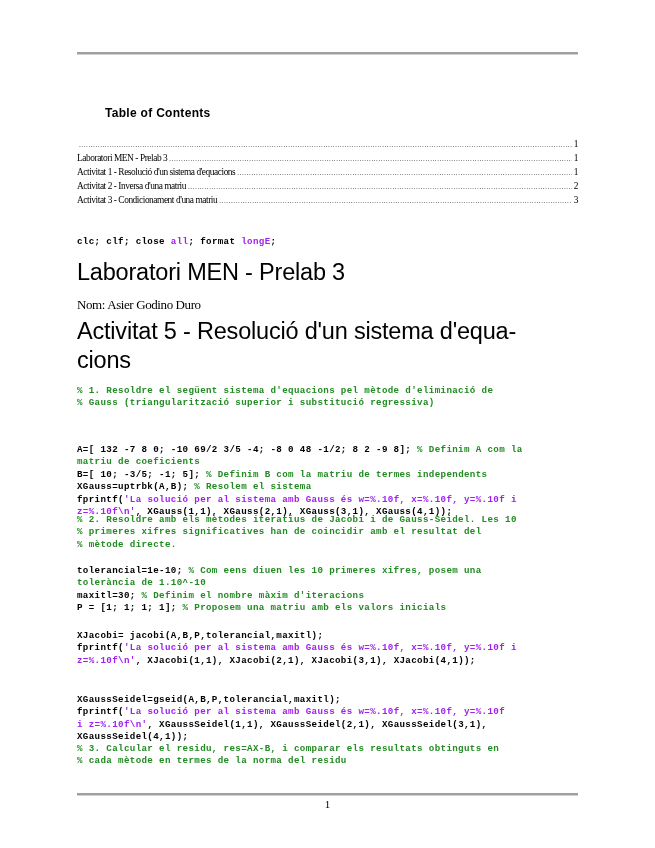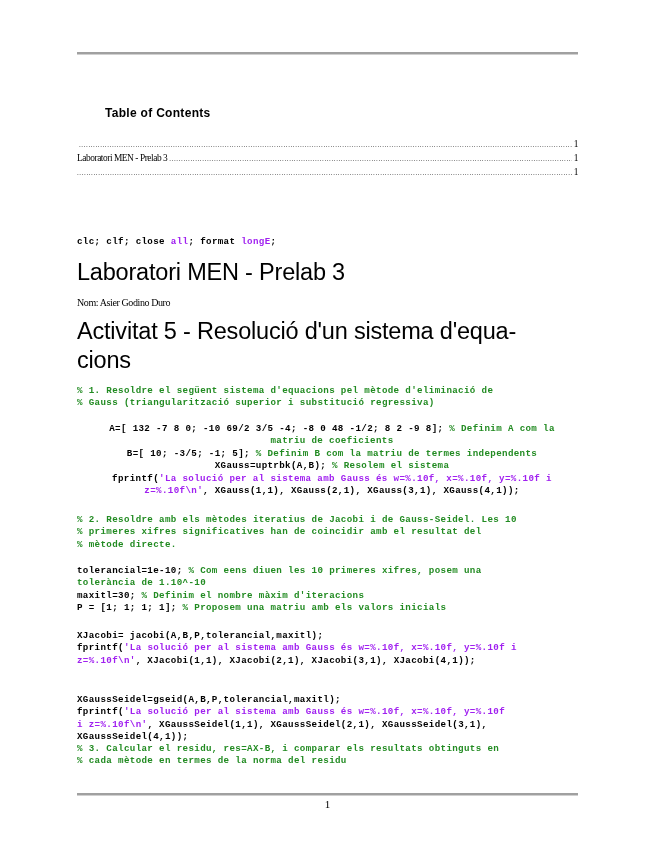--- a/index.html
+++ b/index.html
@@ -17,59 +17,70 @@
     .toc-row .dots::before { content: "..............................................................................................................................................................................................................................................................................................................................................."; }
     .toc-row .num { flex: 0 0 auto; padding-left: 2px; }
 
     .code { font-family: "Liberation Mono", monospace; font-size: 9.2px; line-height: 12.4px; white-space: pre; letter-spacing: 0.35px; font-weight: bold; }
     .c-str { color: #A020F0; }
     .c-com { color: #228B22; }
     .c-purple { color: #A020F0; }
 
     .block { position: absolute; left: 77px; width: 510px; }
     .h1 { font-family: "Liberation Sans", sans-serif; font-size: 23.5px; line-height: 29px; font-weight: normal; letter-spacing: -0.2px; }
-    .author { font-family: "Liberation Serif", serif; font-size: 10px; letter-spacing: -0.4px; }
+    .author { font-family: "Liberation Serif", serif; font-size: 13px; letter-spacing: -0.4px; }
   </style>
 </head>
 <body>
 
 <div class="rule top"></div>
 
 <div class="toc-title">Table of Contents</div>
 
 <div class="toc">
   <div class="toc-row">
     <span class="lbl"></span>
     <span class="dots"></span>
     <span class="num">1</span>
   </div>
   <div class="toc-row">
     <span class="lbl">Laboratori MEN - Prelab 3</span>
     <span class="dots"></span>
     <span class="num">1</span>
   </div>
   <div class="toc-row">
+    <span class="lbl">Activitat 1 - Resolució d'un sistema d'equacions</span>
     <span class="dots"></span>
     <span class="num">1</span>
+  </div>
+  <div class="toc-row">
+    <span class="lbl">Activitat 2 - Inversa d'una matriu</span>
+    <span class="dots"></span>
+    <span class="num">2</span>
+  </div>
+  <div class="toc-row">
+    <span class="lbl">Activitat 3 - Condicionament d'una matriu</span>
+    <span class="dots"></span>
+    <span class="num">3</span>
   </div>
 </div>
 
 <div class="block code" style="top:236px;"><span>clc; clf; close </span><span class="c-purple">all</span><span>; format </span><span class="c-purple">longE</span><span>;</span></div>
 
 <div class="block h1" style="top:258px;">Laboratori MEN - Prelab 3</div>
 
 <div class="block author" style="top:297px;">Nom: Asier Godino Duro</div>
 
 <div class="block h1" style="top:317px; white-space:pre;">Activitat 5 - Resolució d'un sistema d'equa-
 cions</div>
 
 <div class="block code c-com" style="top:385px;">% 1. Resoldre el següent sistema d'equacions pel mètode d'eliminació de
 % Gauss (triangularització superior i substitució regressiva)</div>
 
-<div class="block code" style="top:423px;text-align:center;"><span>A=[ 132 -7 8 0; -10 69/2 3/5 -4; -8 0 48 -1/2; 8 2 -9 8]; </span><span class="c-com">% Definim A com la
+<div class="block code" style="top:444px;"><span>A=[ 132 -7 8 0; -10 69/2 3/5 -4; -8 0 48 -1/2; 8 2 -9 8]; </span><span class="c-com">% Definim A com la
 matriu de coeficients</span>
 <span>B=[ 10; -3/5; -1; 5]; </span><span class="c-com">% Definim B com la matriu de termes independents</span>
 <span>XGauss=uptrbk(A,B); </span><span class="c-com">% Resolem el sistema</span>
 <span>fprintf(</span><span class="c-str">'La solució per al sistema amb Gauss és w=%.10f, x=%.10f, y=%.10f i
 z=%.10f\n'</span><span>, XGauss(1,1), XGauss(2,1), XGauss(3,1), XGauss(4,1));</span></div>
 
 <div class="block code c-com" style="top:514px;">% 2. Resoldre amb els mètodes iteratius de Jacobi i de Gauss-Seidel. Les 10
 % primeres xifres significatives han de coincidir amb el resultat del
 % mètode directe.</div>
 

